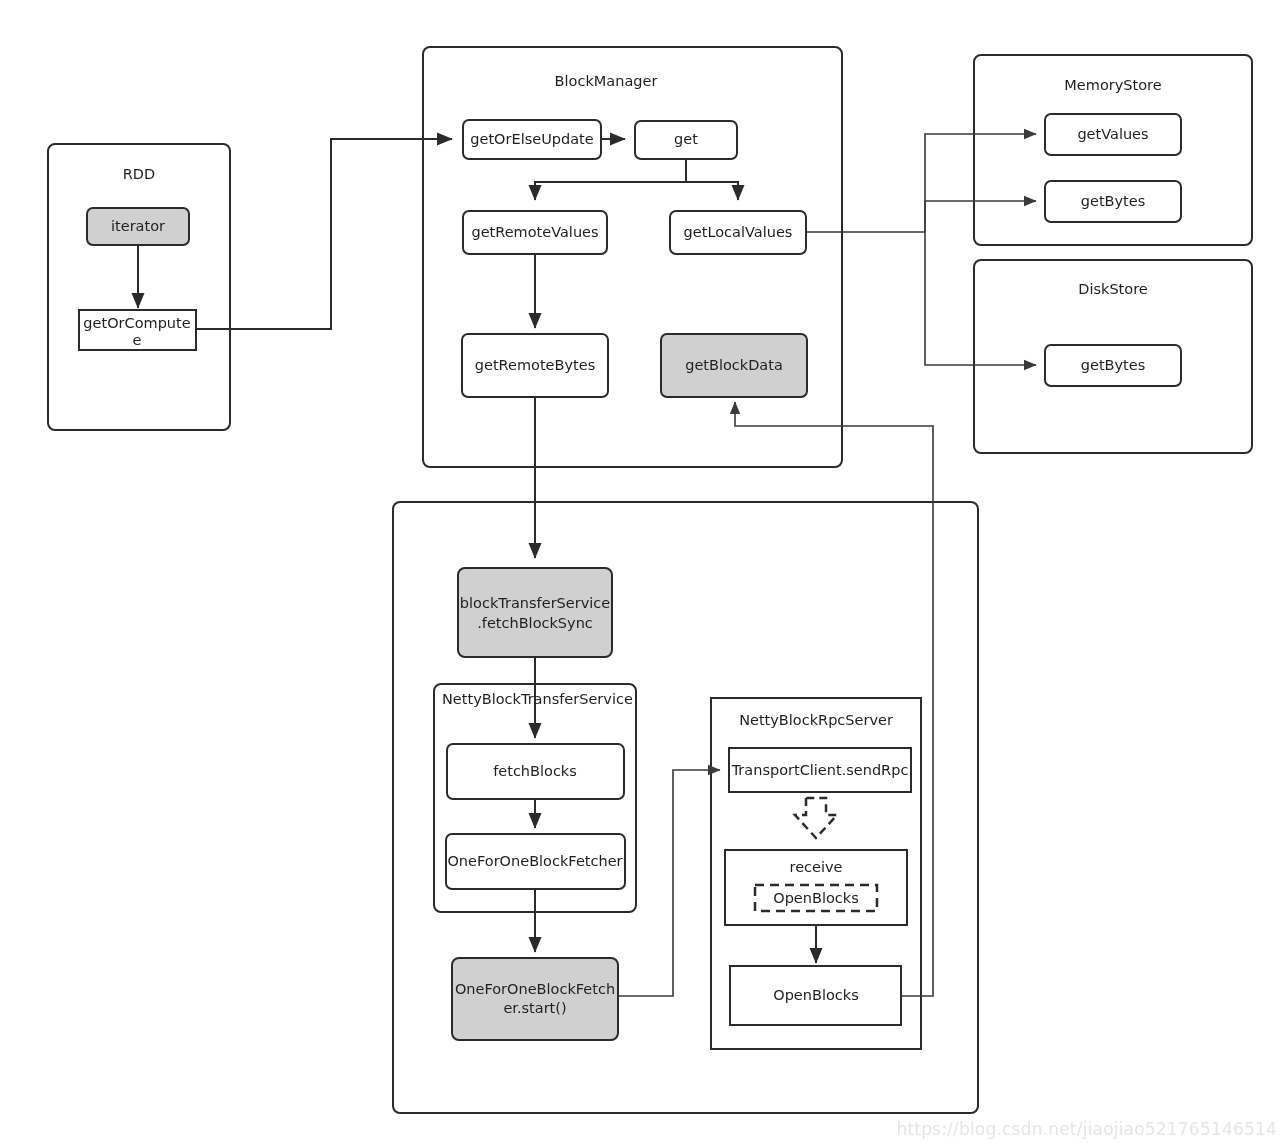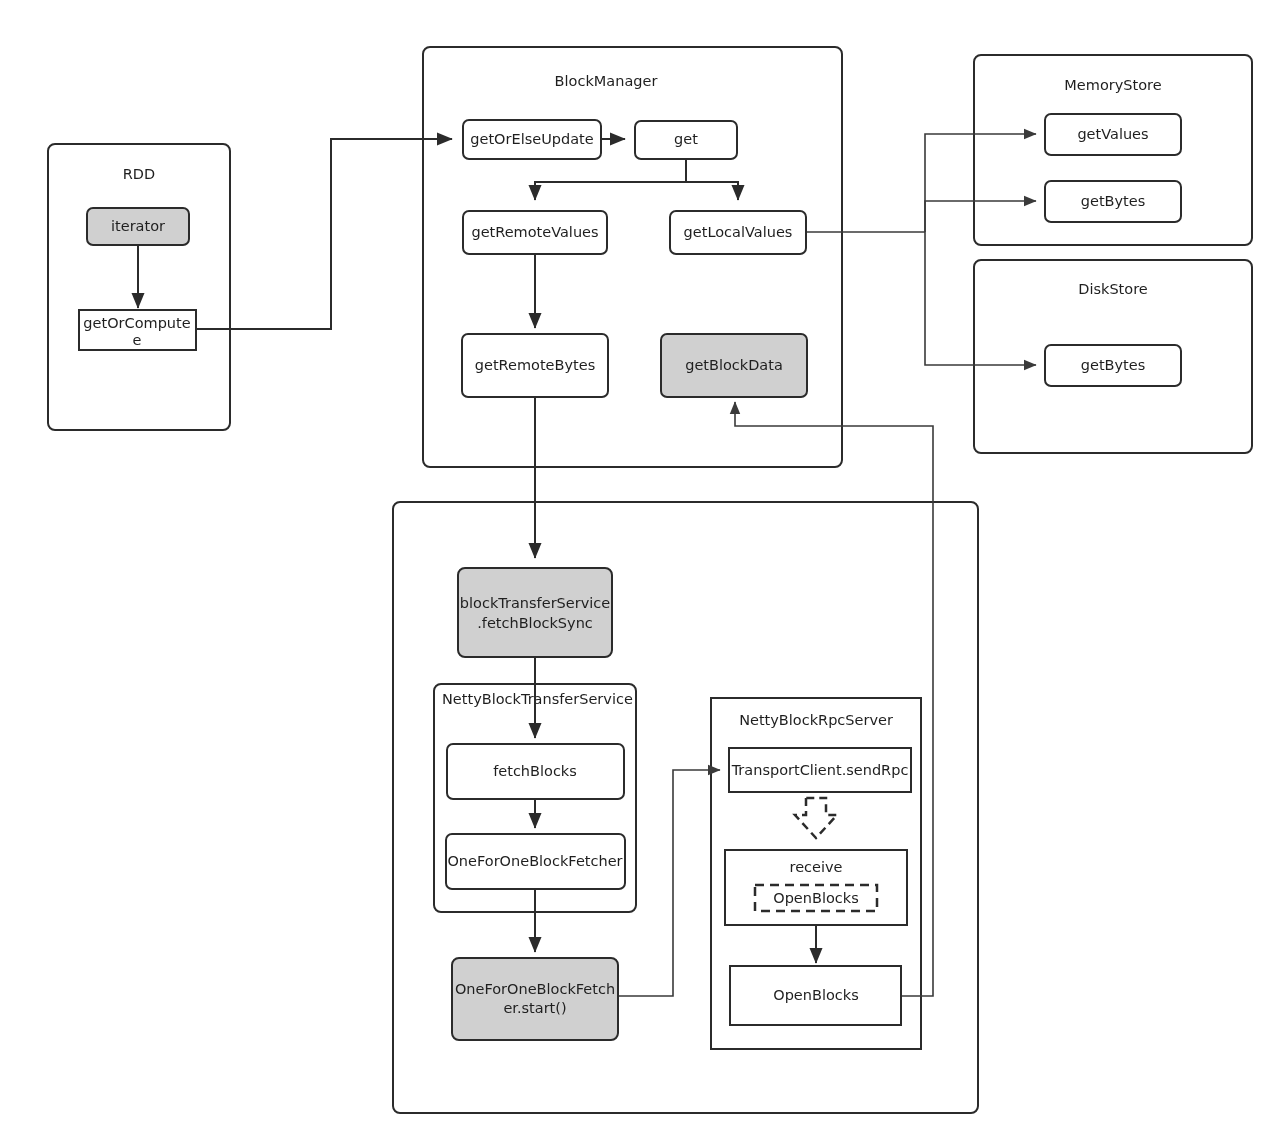--- a/index.html
+++ b/index.html
@@ -265,13 +265,14 @@
       <rect class="dashed-box" x="755" y="885" width="122" height="26" rx="0"></rect>
       <text class="lbl" x="816" y="899">OpenBlocks</text>
     </g>
 
     <g>
       <rect class="node-box sharp" x="730" y="966" width="171" height="59" rx="0"></rect>
       <text class="lbl" x="816" y="996">OpenBlocks</text>
     </g>
   </svg>
 
+  <div class="watermark">https://blog.csdn.net/jiaojiao521765146514</div>
 </div>
 
 </body></html>

